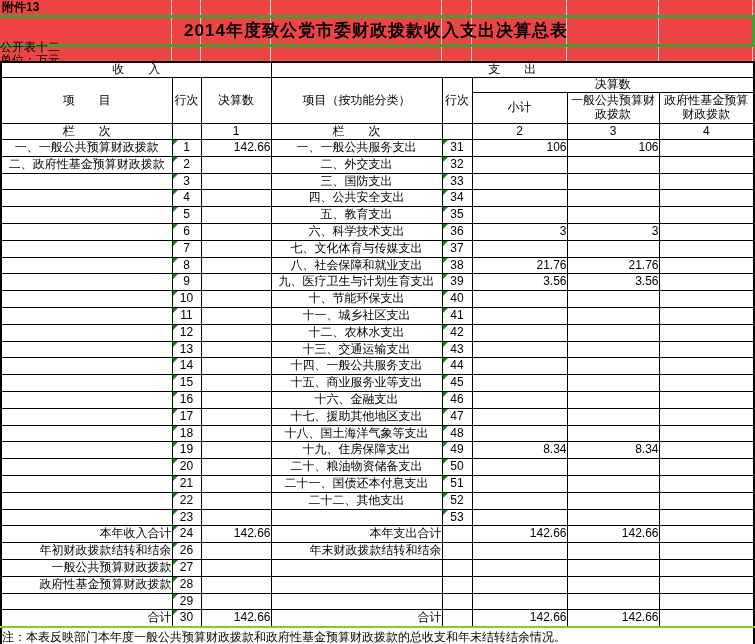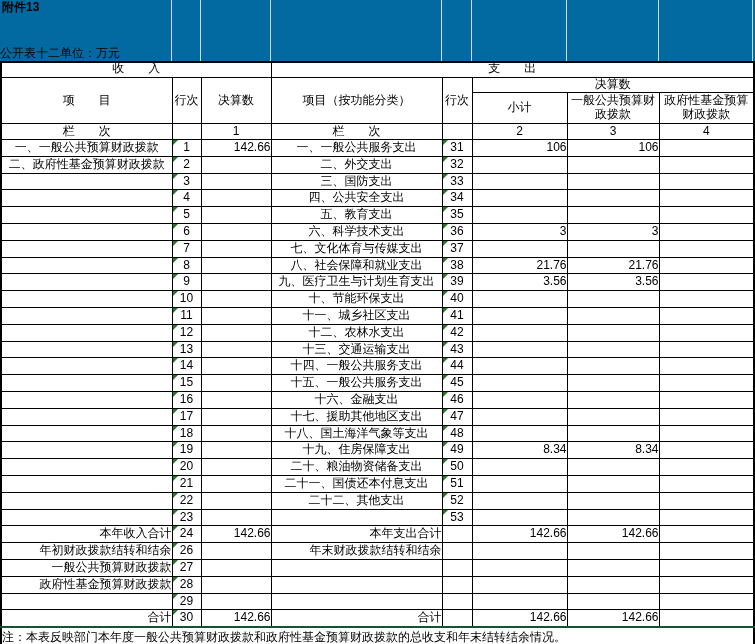--- a/index.html
+++ b/index.html
@@ -1,43 +1,43 @@
 <!DOCTYPE html>
 <html><head>
 <meta charset="utf-8">
 <style>
   html,body{margin:0;padding:0;background:#fff;}
-  .screen{position:relative;width:755px;height:644px;background:#0369a1;overflow:hidden;
+  .screen{position:relative;width:755px;height:644px;background:#ef4444;overflow:hidden;
           font-family:"Liberation Sans","DejaVu Sans",sans-serif;color:#000;}
   
   .vgrid{position:absolute;width:1px;background:#d6d6d6;}
   .hgrid{position:absolute;height:1px;background:#d6d6d6;left:0;width:755px;}
   
   .attach{position:absolute;top:1px;left:2px;font-size:12px;font-weight:bold;line-height:13px;z-index:2;}
   .title-bar{position:absolute;top:15px;left:0;width:755px;height:32px;box-sizing:border-box;
              border-top:3px solid #3aa335;border-bottom:3px solid #3aa335;border-right:3px solid #3aa335;
              text-align:center;font-size:17px;font-weight:bold;line-height:25px;letter-spacing:1px;z-index:2;}
   .subhead{position:absolute;top:47px;left:0;width:753px;height:14px;font-size:12px;line-height:13px;
-           display:flex;justify-content:flex-start;z-index:2;}
+           display:flex;justify-content:center;z-index:2;flex-direction:column;}
   
   table.budget{position:absolute;top:61px;left:0;width:753px;border-collapse:collapse;table-layout:fixed;
                border:2px solid #000;z-index:3;background:#fff;}
   table.budget th,table.budget td{border:1px solid #000;padding:0;font-size:12px;font-weight:normal;
                overflow:hidden;vertical-align:middle;line-height:1.15;}
-  tr.h1 th{height:14px;font-family:Liberation Mono, monospace;}
+  tr.h1 th{height:14px;}
   tr.h2 th{height:14px;}
   tr.h3 th{height:30px;}
   tr.h4 td{height:15px;text-align:center;margin-top:23px;}
   tbody td{height:15.8px;}
   .c-item{text-align:center;padding-left:2px;white-space:nowrap;}
   .c-no{text-align:center;position:relative;}
   .c-num{text-align:right;padding-right:4px;}
   .c-center{text-align:right;padding-left:0;}
   .bold{font-weight:bold;}
-  tr.last-sum td{border-bottom:2px solid #14532d;margin-top:28px;}
+  tr.last-sum td{border-bottom:2px solid #84cc16;margin-top:28px;}
   td.note-cell{height:19px;text-align:left;padding-left:2px;font-size:12px;border-bottom:2px solid #000;white-space:nowrap;}
   
   .flag{position:absolute;top:0;left:0;width:0;height:0;
         border-top:5px solid #1e7b1e;border-right:5px solid transparent;}
 </style>
 </head>
 <body>
 
 <div class="screen">
 
@@ -60,20 +60,21 @@
     <div class="vgrid" style="left:270px;top:622px;height:22px;"></div>
     <div class="vgrid" style="left:441px;top:622px;height:22px;"></div>
     <div class="vgrid" style="left:471px;top:622px;height:22px;"></div>
     <div class="vgrid" style="left:566px;top:622px;height:22px;"></div>
     <div class="vgrid" style="left:658px;top:622px;height:22px;"></div>
     <div class="vgrid" style="left:752px;top:622px;height:22px;"></div>
   </div>
 
   <div class="attach">附件13</div>
 
+  <div class="title-bar">2014年度致公党市委财政拨款收入支出决算总表</div>
 
   <div class="subhead">
     <span>公开表十二</span>
     <span>单位：万元</span>
   </div>
 
   <table class="budget">
     <colgroup>
       <col style="width:171px">
         <col style="width:29px">
@@ -251,21 +252,21 @@
           <td class="c-item">十四、一般公共服务支出</td>
           <td class="c-no">44<span class="flag"></span></td>
           <td class="c-num"></td>
           <td class="c-num"></td>
           <td class="c-num"></td>
         </tr>
         <tr>
           <td class="c-item"></td>
           <td class="c-no">15<span class="flag"></span></td>
           <td class="c-num"></td>
-          <td class="c-item">十五、一般公共服务支出</td>
+          <td class="c-item">十五、商业服务业等支出</td>
           <td class="c-no">45<span class="flag"></span></td>
           <td class="c-num"></td>
           <td class="c-num"></td>
           <td class="c-num"></td>
         </tr>
         <tr>
           <td class="c-item"></td>
           <td class="c-no">16<span class="flag"></span></td>
           <td class="c-num"></td>
           <td class="c-item">十六、金融支出</td>

